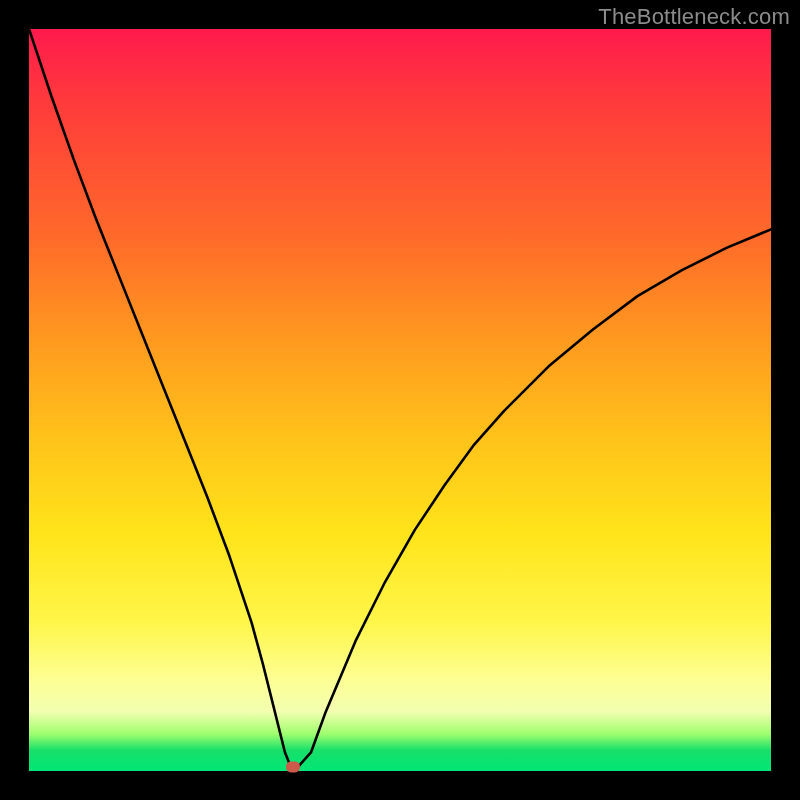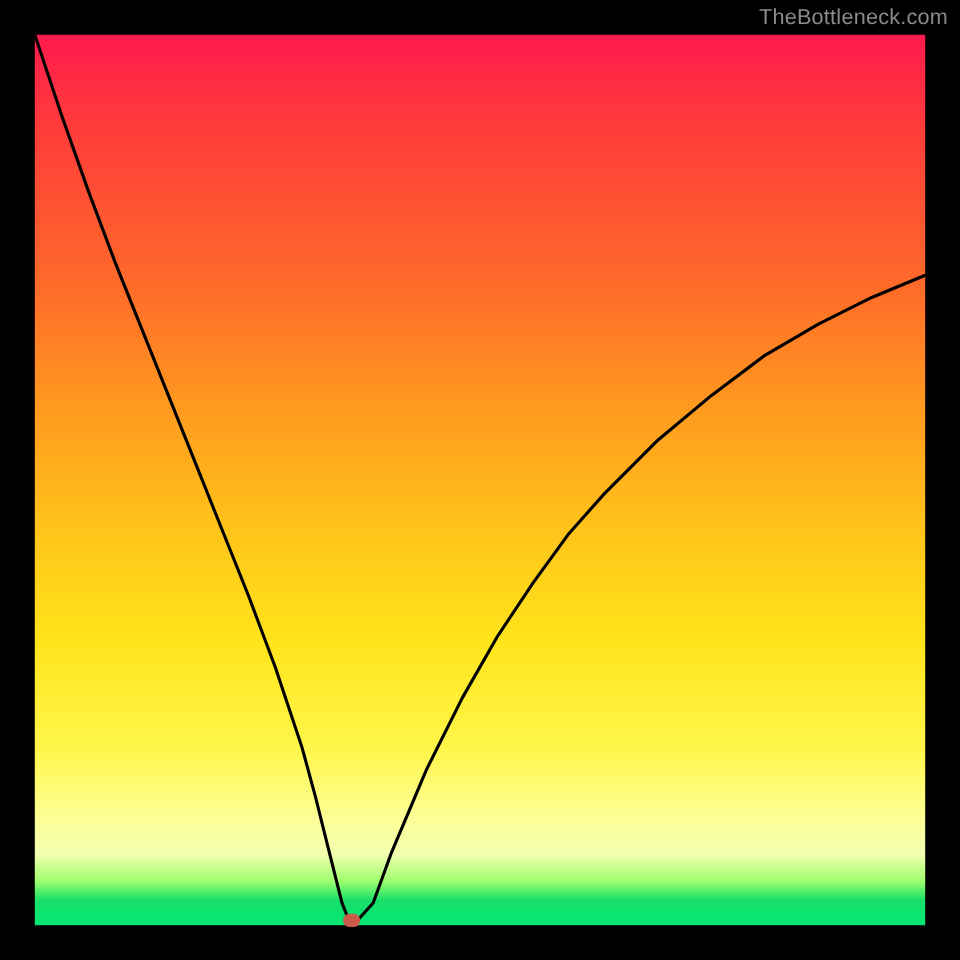--- a/index.html
+++ b/index.html
@@ -51,21 +51,21 @@
     height: 11px;
     border-radius: 5px;
     background: #cc5a4a;
     transform: translate(-50%, -50%);
   }
   .watermark {
     position: absolute;
     top: 4px;
     right: 10px;
     color: #8b8b8b;
-    font-size: 18px;
+    font-size: 22px;
     font-weight: 500;
     letter-spacing: 0.2px;
   }
 </style>
 </head>
 <body>
 
 <div class="frame">
   <div class="plot"></div>
 

